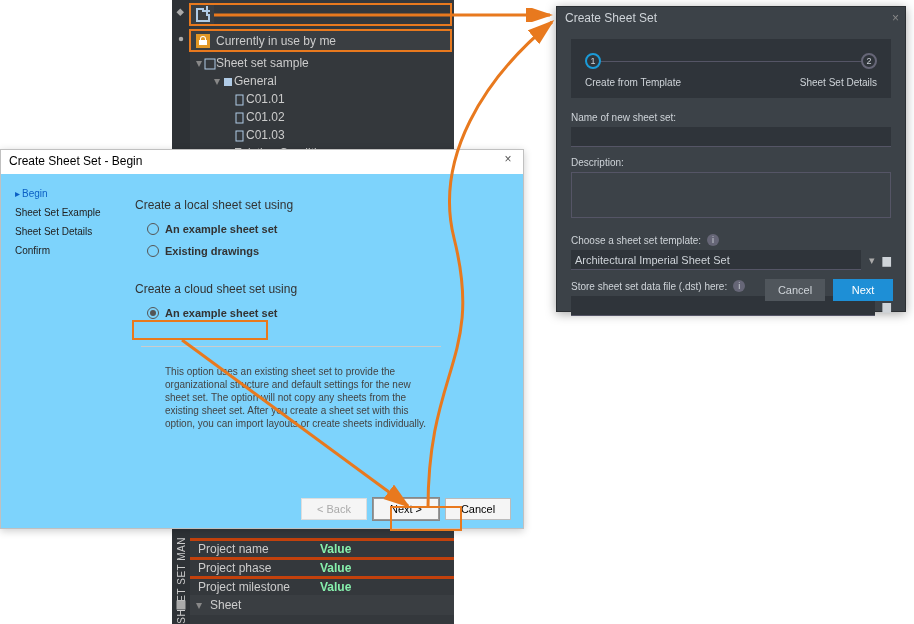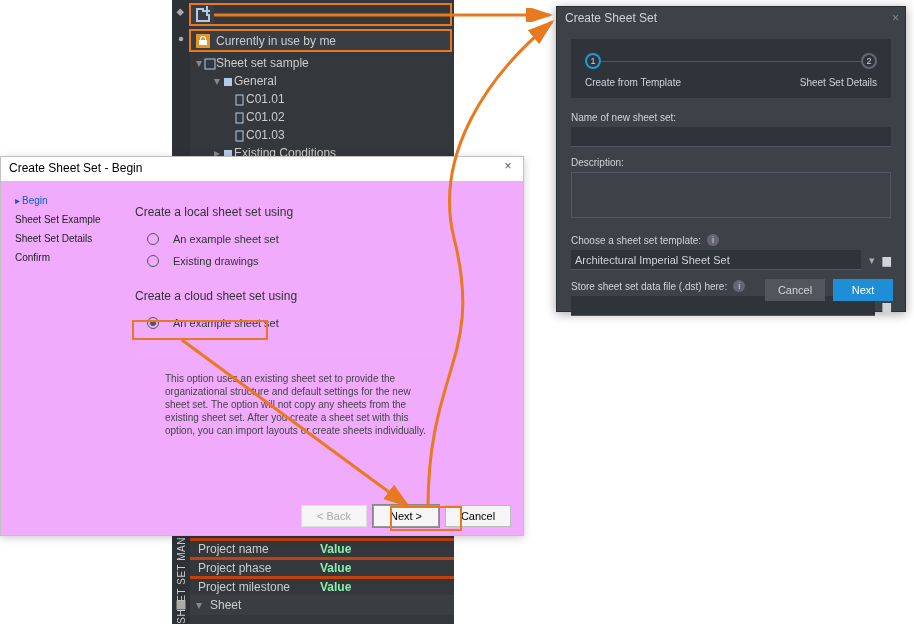--- a/index.html
+++ b/index.html
@@ -29,31 +29,31 @@
   .ssm-props{ position:absolute; left:18px; right:0; bottom:0; top:538px;}
   .ssm-prop-row{ display:flex; height:19px; align-items:center; border-top:3px solid #c2410c;}
   .ssm-prop-name{ width:130px; padding-left:8px; color:#ccc;}
   .ssm-prop-val{ flex:1; color:#86efac; font-weight:600;}
   .ssm-section{ background:#3a3e42; height:20px; display:flex; align-items:center; gap:6px; padding-left:4px; color:#ccc;}
 
   
   .hl{ position:absolute; border:2px solid #e8791e; pointer-events:none;}
 
   
-  .dlg-light{ position:absolute; left:0; top:156px; width:524px; height:380px; background:#f0abfc; border:1px solid #c0c0c0; box-shadow:0 2px 8px rgba(0,0,0,.2); }
+  .dlg-light{ position:absolute; left:0; top:149px; width:524px; height:380px; background:#7dd3fc; border:1px solid #c0c0c0; box-shadow:0 2px 8px rgba(0,0,0,.2); }
   .dlg-light-title{ height:24px; background:#fff; color:#000; font-size:12px; padding:4px 8px; position:relative;}
   .dlg-light-close{ position:absolute; right:6px; top:2px; width:18px; text-align:center; color:#555; cursor:pointer;}
   .dlg-light-body{ display:flex; height:calc(100% - 24px - 34px);}
   .dlg-left{ width:120px; padding:14px 0 0 14px; font-size:10px;}
   .dlg-left .step{ margin-bottom:8px; color:#222; cursor:pointer;}
   .dlg-left .step.active{ color:#0a5fc4;}
   .dlg-left .step.active::before{content:"▸"; color:#0a5fc4; margin-right:2px;}
   .dlg-right{ flex:1; padding:14px 18px 0 14px; font-size:11px; color:#333;}
   .dlg-right .sect-head{ font-size:12px; margin:10px 0 8px 0;}
-  .radio-row{ display:flex; align-items:flex-end; gap:14px; margin:4px 0 2px 12px; height:18px;}
+  .radio-row{ display:flex; align-items:center; gap:6px; margin:4px 0 2px 12px; height:18px;font-weight:bold;}
   .radio-circ{ width:12px;height:12px;border:1px solid #555;border-radius:50%; display:inline-flex;align-items:center;justify-content:center;}
   .radio-circ.sel::after{content:"";width:6px;height:6px;background:#555;border-radius:50%;}
   .dlg-expl{ border-top:1px solid #ccc; margin:24px 0 0 6px; padding:18px 8px 0 24px; color:#444; max-width:300px; font-size:10px; line-height:1.3;}
   .dlg-buttons{ position:absolute; right:12px; bottom:8px; display:flex; gap:6px;}
   .btn{ height:22px; width:66px; font-size:11px; background:#f5f5f5; border:1px solid #bbb; cursor:pointer;}
   .btn.disabled{ color:#aaa; border-color:#ddd;}
   .btn.primary{ border:1px solid #999;}
   .btn.sel{ outline:1px solid #888;}
 
   

